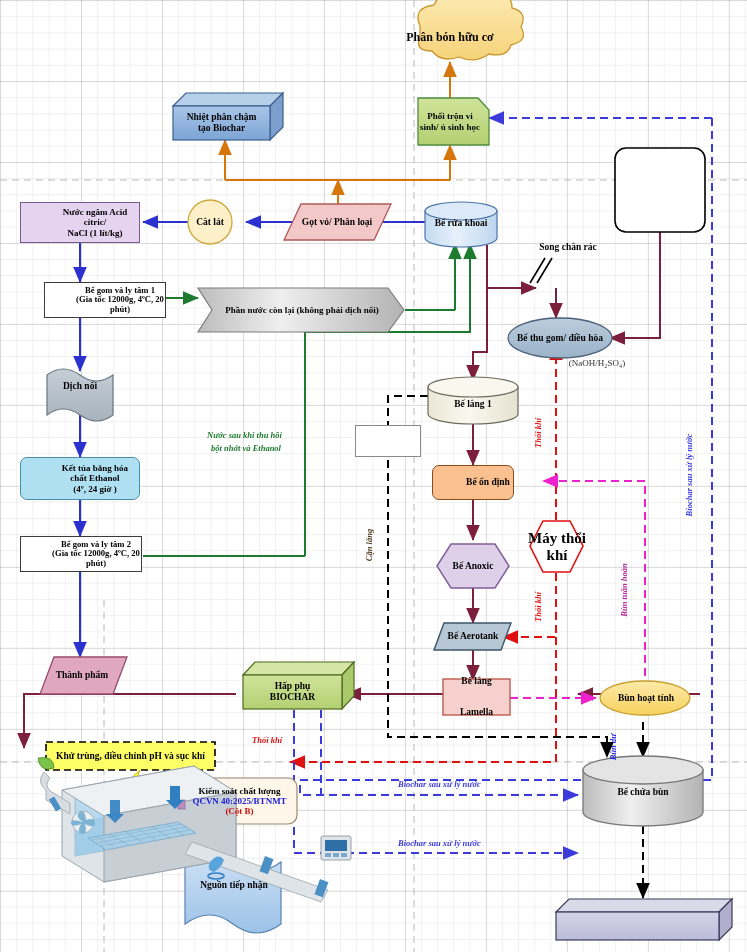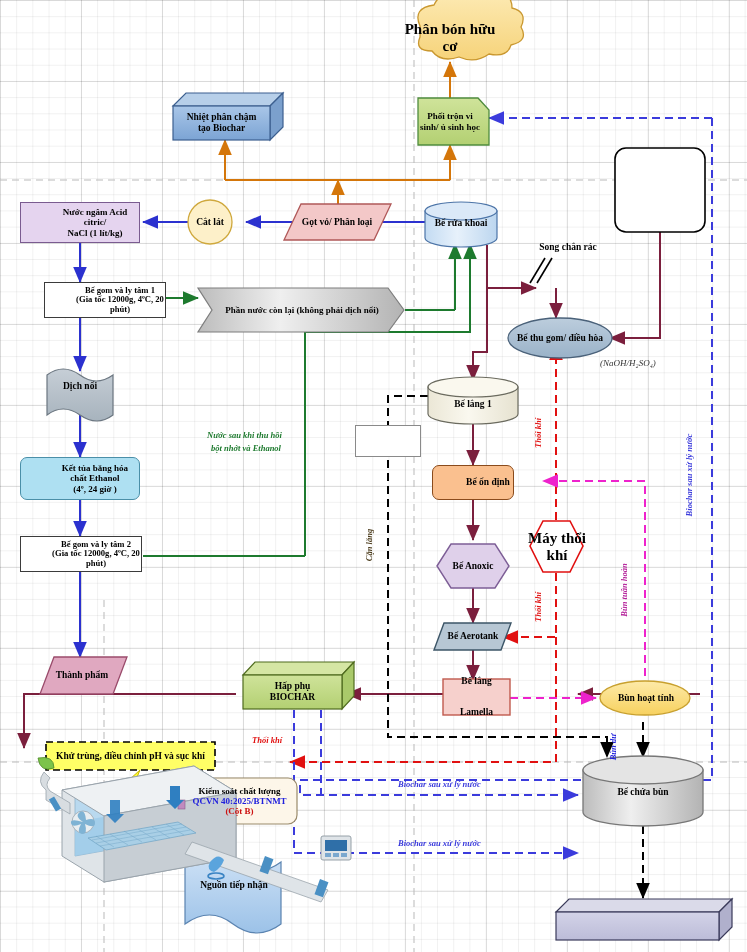--- a/index.html
+++ b/index.html
@@ -329,21 +329,21 @@
 
       <rect x="178" y="800" width="7" height="9" fill="#c08bbf" stroke="#8b5e8a" stroke-width="0.6"></rect>
 
       <g fill="#2f7fc1">
         <path d="M170,786 l10,0 l0,14 l4,0 l-9,9 l-9,-9 l4,0 z"></path>
         <path d="M110,800 l10,0 l0,14 l4,0 l-9,9 l-9,-9 l4,0 z" opacity=".9"></path>
       </g>
     </g>
   </svg>
 
-  <div class="node" style="left:404px;top:22px;width:92px;height:32px;font-size:15px;">
+  <div class="node" style="left:404px;top:22px;width:92px;height:32px;font-size:12px;">
     <span>Phân bón hữu cơ</span>
   </div>
 
   <div class="node" style="left:173px;top:106px;width:97px;height:34px;font-size:9.5px;flex-direction:column;">
     <span>Nhiệt phân chậm</span>
     <span>tạo Biochar</span>
   </div>
 
   <div class="node" style="left:414px;top:100px;width:72px;height:43px;font-size:9px;flex-direction:column;">
     <span>Phối trộn vi</span>
@@ -378,21 +378,21 @@
   </div>
 
   <div class="node" style="left:212px;top:300px;width:180px;height:20px;font-size:9px;">
     <span>Phần nước còn lại (không phải dịch nổi)</span>
   </div>
 
   <div class="node" style="left:508px;top:329px;width:104px;height:18px;font-size:9.5px;">
     <span>Bể thu gom/ điều hòa</span>
   </div>
 
-  <div class="node" style="left:585px;top:356px;width:86px;height:14px;font-size:9px;font-weight:normal;font-style:italic;color:#333;">
+  <div class="node" style="left:554px;top:356px;width:86px;height:14px;font-size:9px;font-weight:normal;color:#333;">
     <span>(NaOH/H₂SO₄)</span>
   </div>
 
   <div class="node" style="left:50px;top:377px;width:60px;height:18px;font-size:9.5px;">
     <span>Dịch nổi</span>
   </div>
 
   <div class="node" style="left:433px;top:396px;width:80px;height:16px;font-size:9.5px;">
     <span>Bể lắng 1</span>
   </div>

